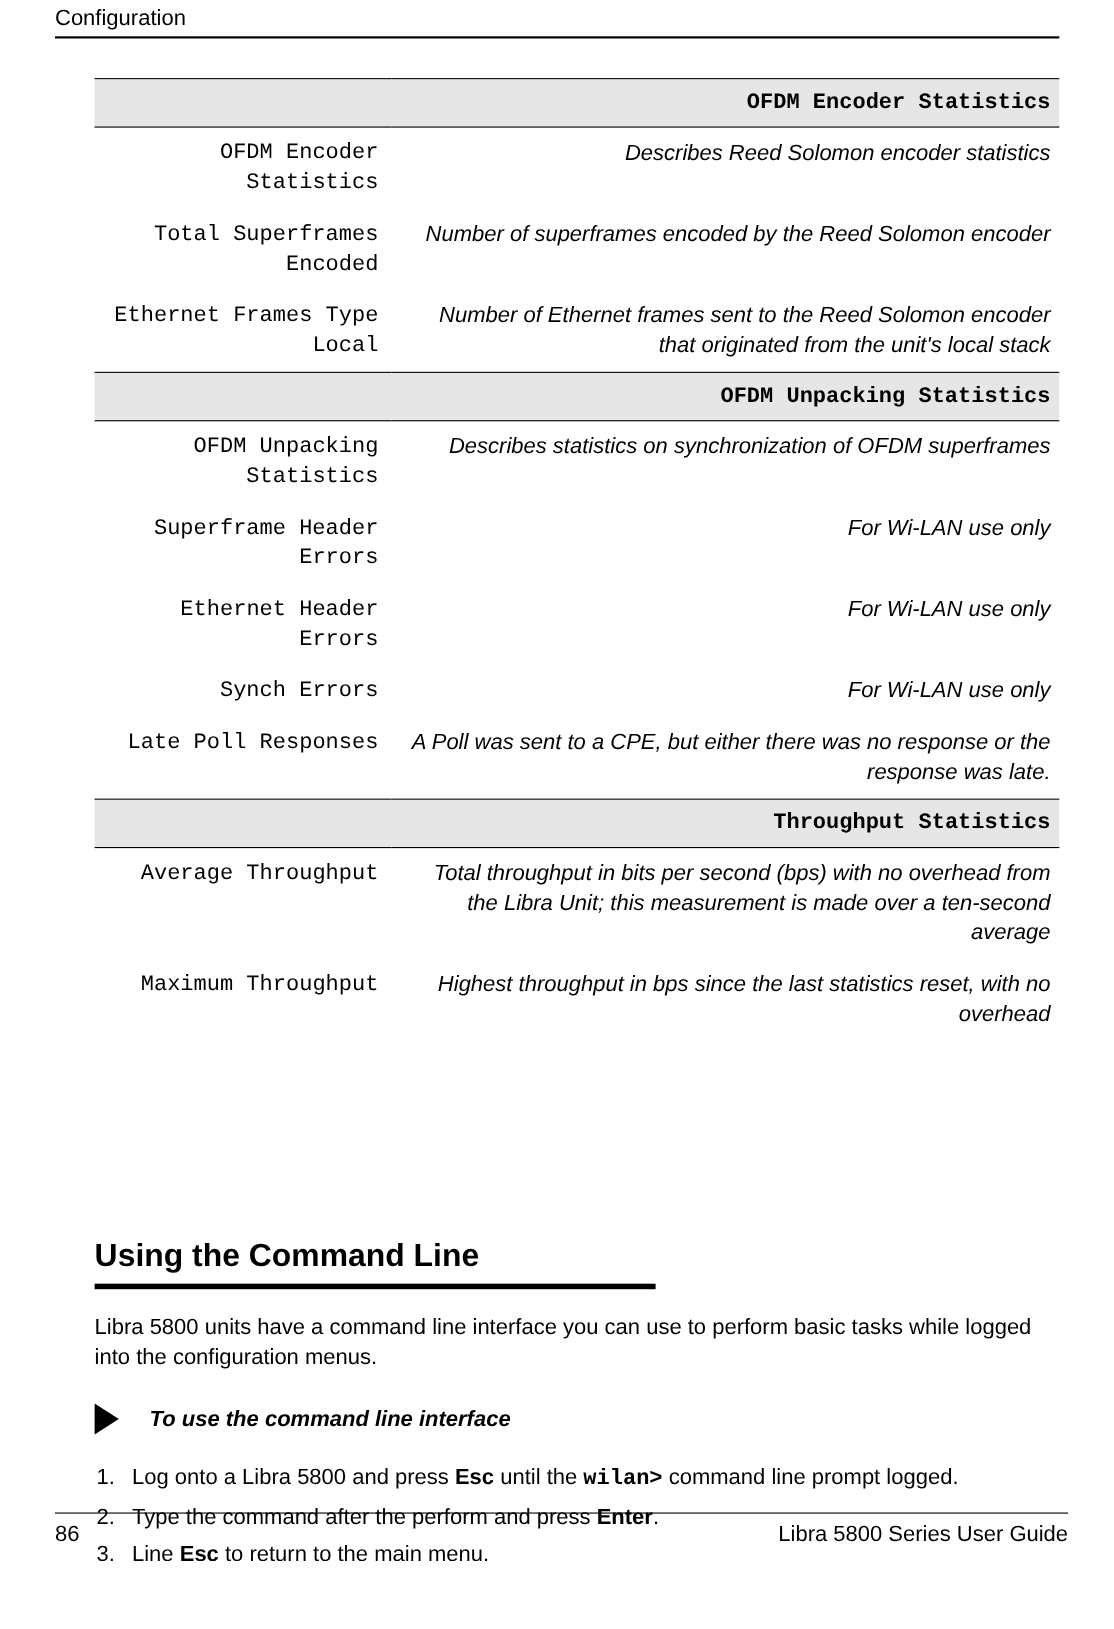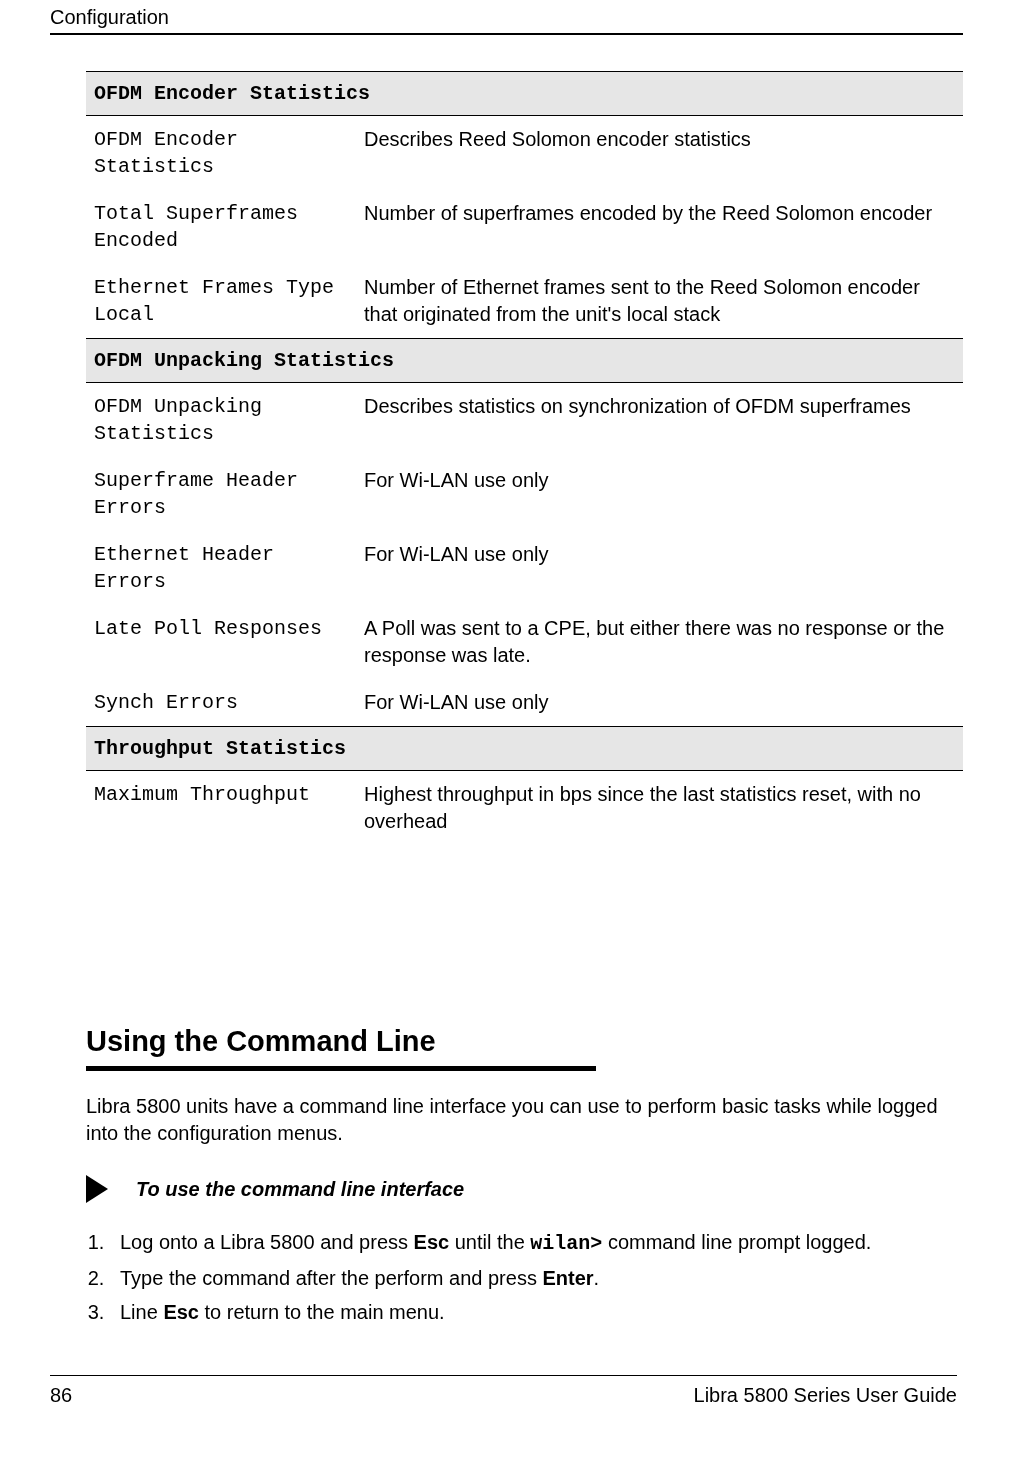--- a/index.html
+++ b/index.html
@@ -23,20 +23,21 @@
   .header-title {
     font-size: 20px;
   }
   .content {
     padding-top: 36px;
     padding-left: 36px;
   }
   table.stats {
     width: 100%;
     border-collapse: collapse;
+    text-align: right;
   }
   table.stats tr.section-heading td {
     background: #e6e6e6;
     border-top: 1px solid #000;
     border-bottom: 1px solid #000;
     font-family: "Courier New", Courier, monospace;
     font-weight: bold;
     font-size: 20px;
     padding: 10px 8px;
   }
@@ -46,20 +47,21 @@
     font-size: 20px;
     line-height: 1.35;
   }
   table.stats tr.row td.label {
     font-family: "Courier New", Courier, monospace;
     width: 250px;
     padding-right: 12px;
   }
   table.stats tr.row td.desc {
     font-family: Arial, Helvetica, sans-serif;
+    font-style: italic;
   }
   .section-title {
     font-size: 29px;
     font-weight: bold;
     margin-top: 180px;
   }
   .section-rule {
     border: none;
     border-top: 5px solid #000;
     width: 510px;
@@ -102,21 +104,21 @@
     font-weight: bold;
   }
   .mono-bold {
     font-family: "Courier New", Courier, monospace;
     font-weight: bold;
   }
   .footer {
     position: absolute;
     bottom: 12px;
     left: 50px;
-    right: 56px;
+    right: 42px;
     border-top: 1px solid #000;
     padding-top: 8px;
     display: flex;
     justify-content: space-between;
     font-size: 20px;
   }
 </style>
 </head>
 <body>
 
@@ -156,30 +158,34 @@
       </tr>
       <tr class="row">
         <td class="label">Superframe Header Errors</td>
         <td class="desc">For Wi-LAN use only</td>
       </tr>
       <tr class="row">
         <td class="label">Ethernet Header Errors</td>
         <td class="desc">For Wi-LAN use only</td>
       </tr>
       <tr class="row">
+        <td class="label">Synch Errors</td>
+        <td class="desc">For Wi-LAN use only</td>
+      </tr>
+      <tr class="row">
         <td class="label">Late Poll Responses</td>
         <td class="desc">A Poll was sent to a CPE, but either there was no response or the response was late.</td>
       </tr>
-      <tr class="row">
-        <td class="label">Synch Errors</td>
-        <td class="desc">For Wi-LAN use only</td>
-      </tr>
 
       <tr class="section-heading">
         <td colspan="2">Throughput Statistics</td>
+      </tr>
+      <tr class="row">
+        <td class="label">Average Throughput</td>
+        <td class="desc">Total throughput in bits per second (bps) with no overhead from the Libra Unit; this measurement is made over a ten-second average</td>
       </tr>
       <tr class="row">
         <td class="label">Maximum Throughput</td>
         <td class="desc">Highest throughput in bps since the last statistics reset, with no overhead</td>
       </tr>
     </tbody>
       </table>
 
     <div class="section-title">Using the Command Line</div>
     <hr class="section-rule">

